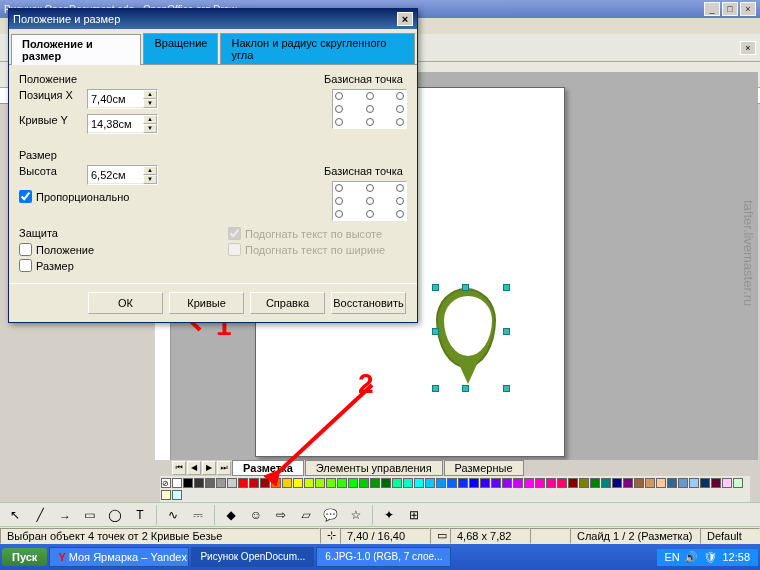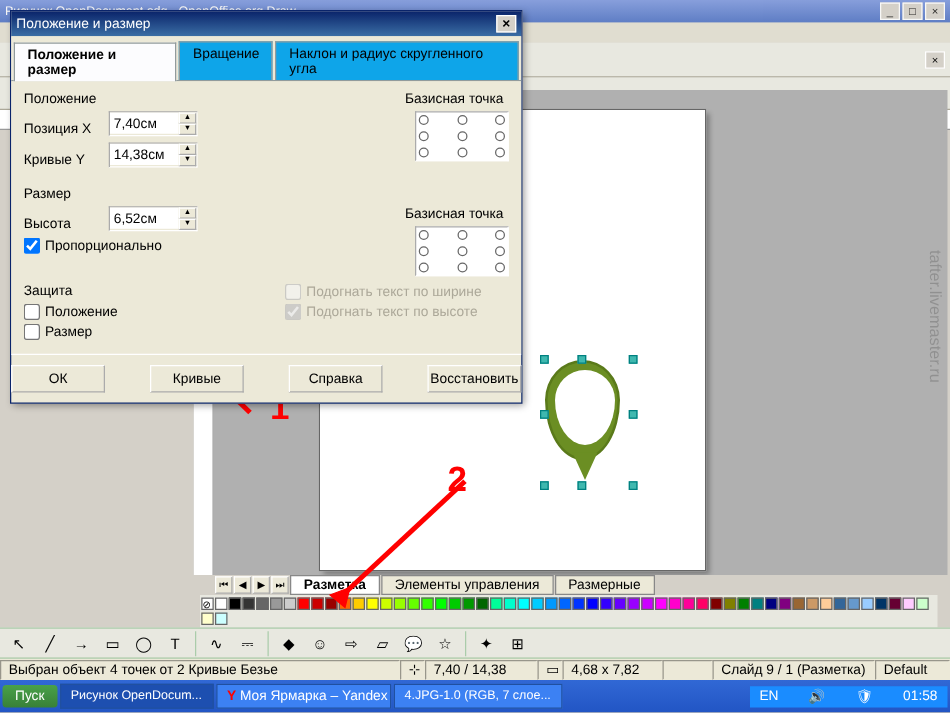--- a/index.html
+++ b/index.html
@@ -29,47 +29,47 @@
 .anno{position:absolute;color:#ff0000;font-size:28px;font-weight:bold;font-family:Arial}
 .dialog{position:absolute;left:8px;top:8px;width:410px;background:#ece9d8;border:1px solid #0a246a;box-shadow:2px 2px 6px rgba(0,0,0,.4);z-index:100}
 .dlg-title{background:linear-gradient(#0a246a,#3b6ea5);height:20px;display:flex;align-items:center;padding:0 4px;color:#fff;font-size:11px}
 .dlg-title .t{flex:1}
 .dlg-close{width:16px;height:14px;background:#d4d0c8;color:#000;text-align:center;line-height:12px;font-weight:bold;border:1px solid #fff}
 .tabs{display:flex;border-bottom:1px solid #919b9c;background:#ece9d8;padding-left:2px;padding-top:4px}
 .tab{padding:3px 10px;border:1px solid #919b9c;border-bottom:none;background:#0ea5e9;margin-right:2px;font-size:11px;position:relative}
 .tab.active{background:#fcfcfe;top:1px;font-weight:bold}
 .dlg-body{padding:8px 10px;background:#ece9d8}
 .grp-title{font-size:11px;color:#000;margin-bottom:4px}
-.row{display:flex;align-items:flex-end;margin-bottom:5px}
+.row{display:flex;align-items:flex-start;margin-bottom:5px}
 .lbl{width:68px;font-size:11px}
 .spinner{display:flex;border:1px inset #fff}
 .spinner input{width:55px;height:17px;border:none;padding:0 3px;font-size:11px;background:#fff}
 .spbtns{display:flex;flex-direction:column;width:14px}
 .spbtn{height:9px;background:#ece9d8;border:1px outset #fff;font-size:6px;line-height:6px;text-align:center}
 .anchor-box{border:1px inset #fff;background:#fff;width:75px;height:40px;position:relative;margin-left:8px}
 .anchor-dot{position:absolute;width:8px;height:8px;border:1px solid #666;border-radius:50%;background:#fff}
 .chk{display:flex;align-items:center;gap:4px;font-size:11px;margin-bottom:3px}
 .chk input{width:13px;height:13px}
 .disabled{color:#aca899}
-.dlg-btns{display:flex;justify-content:space-between;gap:6px;padding:8px 0;border-top:1px solid #fff}
+.dlg-btns{display:flex;justify-content:flex-end;gap:6px;padding:8px 11px;border-top:1px solid #fff}
 .btn{min-width:75px;height:22px;background:#ece9d8;border:1px outset #fff;font-size:11px}
 .bottom-tabs{position:absolute;bottom:94px;left:172px;right:10px;height:16px;display:flex;align-items:center;background:#d4d0c8;font-size:10px}
 .btab{padding:1px 10px;border:1px solid #888;background:#ece9d8;margin-right:1px}
 .btab.active{background:#fff;font-weight:bold}
 .navbtn{width:14px;height:14px;background:#ece9d8;border:1px outset #fff;font-size:8px;text-align:center;line-height:12px;margin-right:1px}
 .palette{position:absolute;bottom:68px;left:160px;right:10px;height:26px;background:#e8e8e0;display:flex;align-items:center;padding:1px;gap:1px;flex-wrap:wrap;overflow:hidden}
 .swatch{width:10px;height:10px;border:1px solid #666}
 .tooltab{position:absolute;bottom:44px;left:0;right:0;height:24px;background:#e8e8e0;border-top:1px solid #aca;display:flex;align-items:center;padding:0 4px;gap:3px}
 .status{position:absolute;bottom:26px;left:0;right:0;height:18px;background:#ece9d8;border-top:1px solid #aca;display:flex;align-items:center;font-size:10px}
 .statuscell{border:1px inset #ece9d8;padding:1px 6px;height:16px;display:flex;align-items:center}
 .taskbar{position:absolute;bottom:0;left:0;right:0;height:26px;background:linear-gradient(#3168d5,#2255c4);display:flex;align-items:center;padding:0 2px;gap:2px}
-.start{background:linear-gradient(#49a149,#388038);color:#fff;padding:3px 10px;border-radius:3px;font-weight:normal;font-size:11px}
+.start{background:linear-gradient(#49a149,#388038);color:#fff;padding:3px 10px;border-radius:3px;font-weight:bold;font-size:11px}
 .task{background:#3c81f3;color:#fff;padding:3px 8px;border:1px solid #2050a0;font-size:10px;max-width:140px;overflow:hidden;white-space:nowrap;height:20px}
 .task.active{background:#1d4fb0}
-.tray{margin-left:auto;background:#1a8cff;padding:2px 8px;color:#fff;font-size:10px;display:flex;gap:24px;}
+.tray{margin-left:auto;background:#1a8cff;padding:2px 8px;color:#fff;font-size:10px;display:flex;gap:5px;}
 .watermark{position:absolute;right:4px;top:200px;writing-mode:vertical-rl;color:rgba(0,0,0,.18);font-size:13px;font-family:Arial}
 .sep{width:1px;height:20px;background:#aca;margin:0 2px}
 </style>
 </head>
 <body>
 
 <div class="titlebar">
   <span class="t">Рисунок OpenDocument.odg - OpenOffice.org Draw</span>
   <div class="winbtns">
     <div class="winbtn">_</div>
@@ -263,26 +263,26 @@
             <input type="checkbox" style="">
             <span>Положение</span>
           </label>
         <label class="chk">
             <input type="checkbox" style="">
             <span>Размер</span>
           </label>
       </div>
       <div style="flex:1">
         <label class="chk disabled">
+            <input type="checkbox" checked="" disabled="" style="">
+            <span>Подогнать текст по высоте</span>
+          </label>
+        <label class="chk disabled">
             <input type="checkbox" disabled="" style="">
             <span>Подогнать текст по ширине</span>
-          </label>
-        <label class="chk disabled">
-            <input type="checkbox" checked="" disabled="" style="">
-            <span>Подогнать текст по высоте</span>
           </label>
       </div>
     </div>
   </div>
   <div class="dlg-btns">
     <button class="btn">ОК</button>
     <button class="btn">Кривые</button>
     <button class="btn">Справка</button>
     <button class="btn">Восстановить</button>
   </div>
@@ -374,34 +374,34 @@
   <div class="tbtn">💬</div>
   <div class="tbtn">☆</div>
   <div class="sep"></div>
   <div class="tbtn">✦</div>
   <div class="tbtn">⊞</div>
 </div>
 
 <div class="status">
   <div class="statuscell" style="flex:1">Выбран объект 4 точек от 2 Кривые Безье</div>
   <div class="statuscell" style="width:20px">⊹</div>
-  <div class="statuscell" style="width:90px">7,40 / 14,38</div>
+  <div class="statuscell" style="width:90px">7,40 / 16,40</div>
   <div class="statuscell" style="width:20px">▭</div>
   <div class="statuscell" style="width:80px">4,68 x 7,82</div>
   <div class="statuscell" style="width:40px"></div>
-  <div class="statuscell" style="width:130px">Слайд 9 / 1 (Разметка)</div>
+  <div class="statuscell" style="width:130px">Слайд 1 / 2 (Разметка)</div>
   <div class="statuscell" style="width:60px">Default</div>
 </div>
 
 <div class="taskbar">
   <div class="start">Пуск</div>
+  <div class="task"><span style="color:#ff0000;font-weight:bold;margin-right:3px">Y</span><span>Моя Ярмарка – Yandex</span></div>
   <div class="task active">Рисунок OpenDocum...</div>
-  <div class="task"><span style="color:#ff0000;font-weight:bold;margin-right:3px">Y</span><span>Моя Ярмарка – Yandex</span></div>
-  <div class="task">4.JPG-1.0 (RGB, 7 слое...</div>
+  <div class="task">6.JPG-1.0 (RGB, 7 слое...</div>
   <div class="tray">
     <span>EN</span>
     <span>🔊</span>
     <span>🛡</span>
-    <span>01:58</span>
+    <span>12:58</span>
   </div>
 </div>
 
 <div class="watermark">tafter.livemaster.ru</div>
 
 </body></html>

